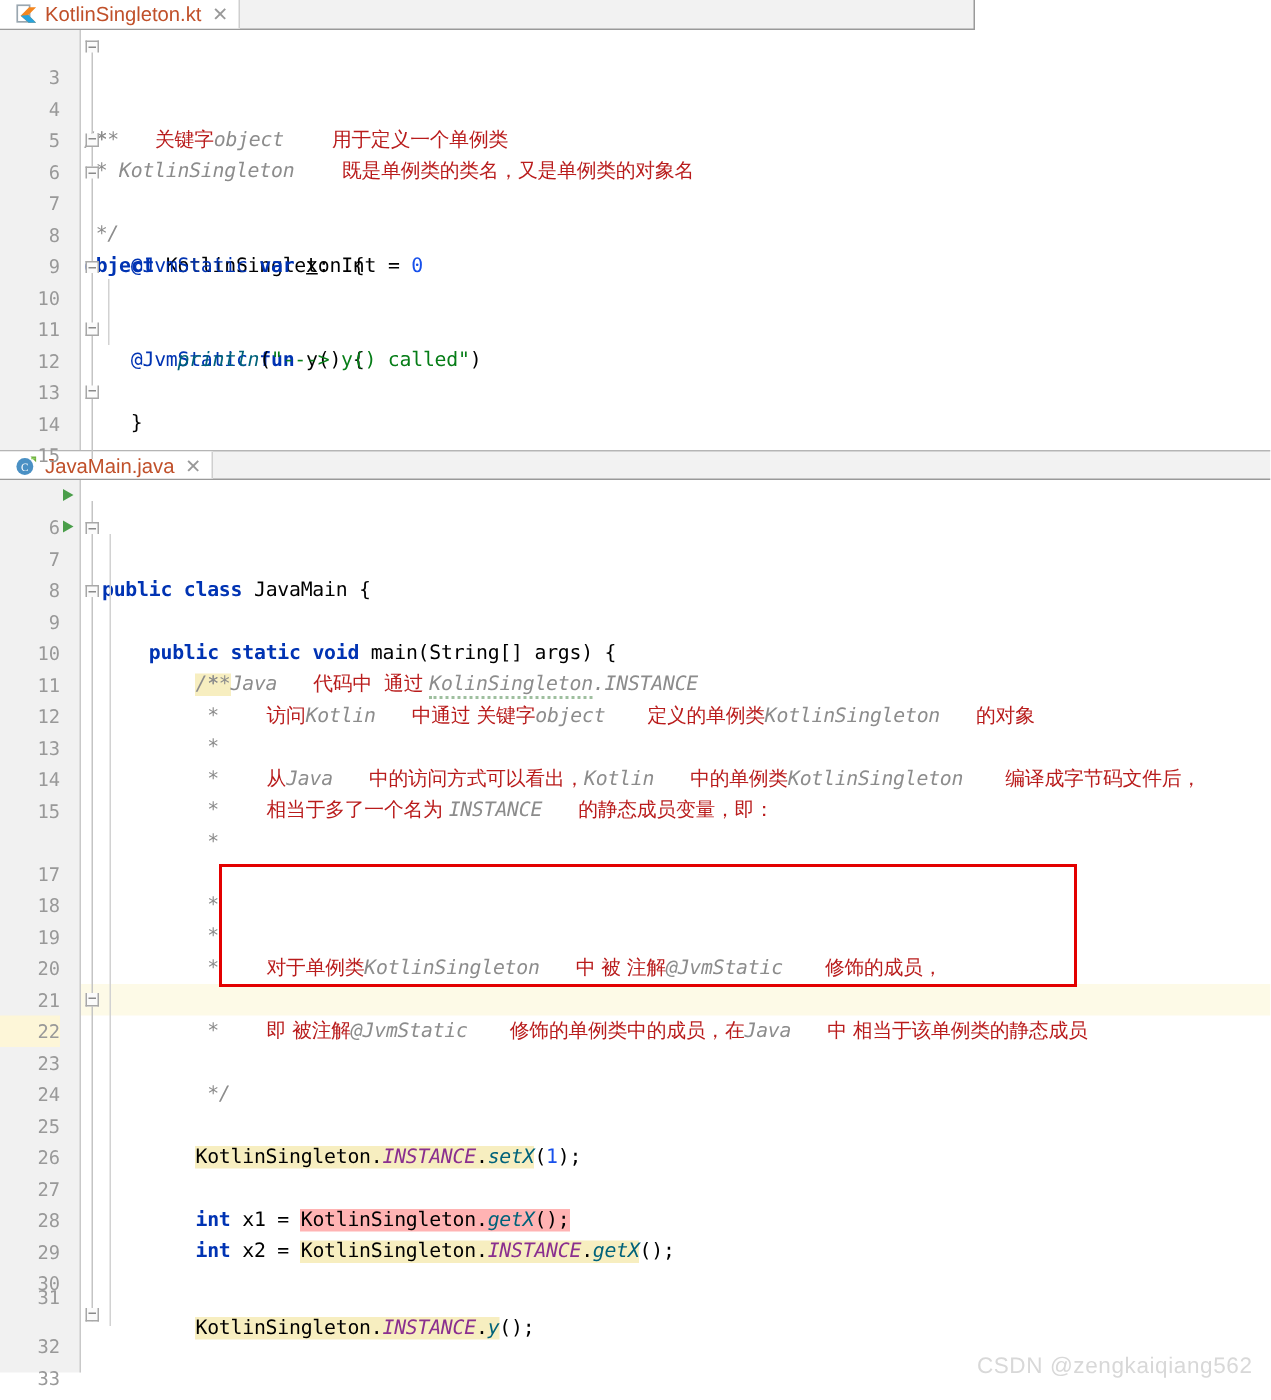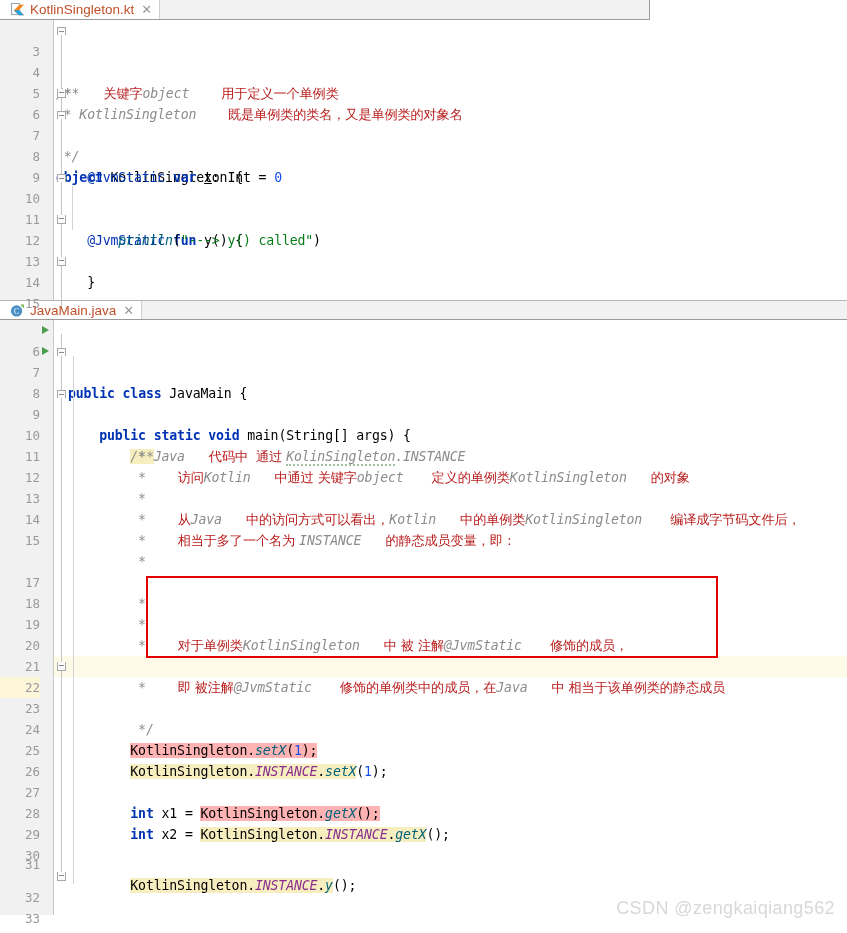--- a/index.html
+++ b/index.html
@@ -176,21 +176,21 @@
     pointer-events: none;
   }
 
   
   .watermark {
     position: absolute;
     right: 12px;
     bottom: 14px;
     color: #d8d8d8;
     font-family: "Liberation Sans", sans-serif;
-    font-size: 18px;
+    font-size: 15px;
     letter-spacing: 0.4px;
     z-index: 8;
   }
 </style>
 </head>
 <body>
 
 <div class="tabbar kt">
   <div class="tab">
     <span class="ficon">
@@ -399,21 +399,20 @@
       <span class="code jv">         <span class="cmt">*/</span></span>
     </div>
 
     <div class="row" style="top:357px;position:absolute;left:0;right:0;">
       <span class="lnum">23</span>
       <span class="code jv"></span>
     </div>
 
     <div class="row" style="top:378px;position:absolute;left:0;right:0;">
       <span class="lnum">24</span>
-      <span class="code jv">        <span class="hired"><span class="ident">KotlinSingleton</span>.<span class="fni">setX</span>(<span class="num">1</span>);</span></span>
     </div>
 
     <div class="row" style="top:399px;position:absolute;left:0;right:0;">
       <span class="lnum">25</span>
       <span class="code jv">        <span class="hiyel"><span class="ident">KotlinSingleton</span>.<span class="static">INSTANCE</span>.<span class="fni">setX</span></span>(<span class="num">1</span>);</span>
     </div>
 
     <div class="row" style="top:420px;position:absolute;left:0;right:0;">
       <span class="lnum">26</span>
       <span class="code jv"></span>

